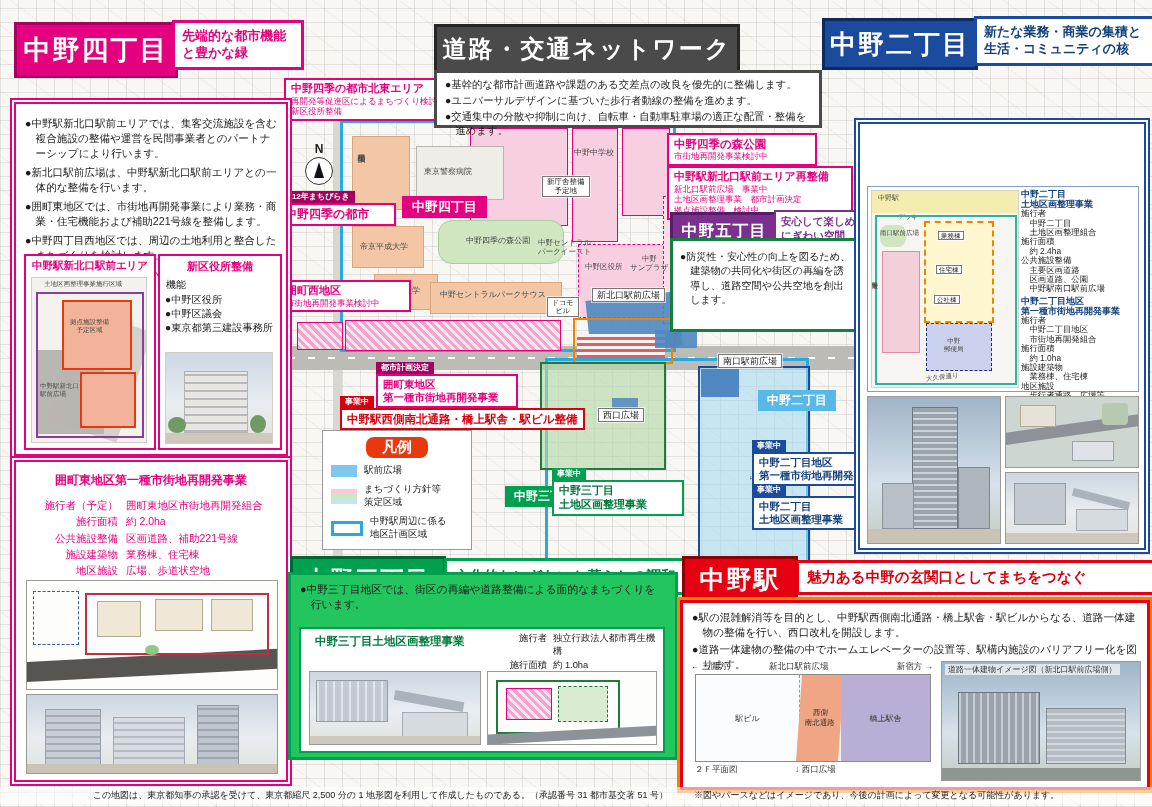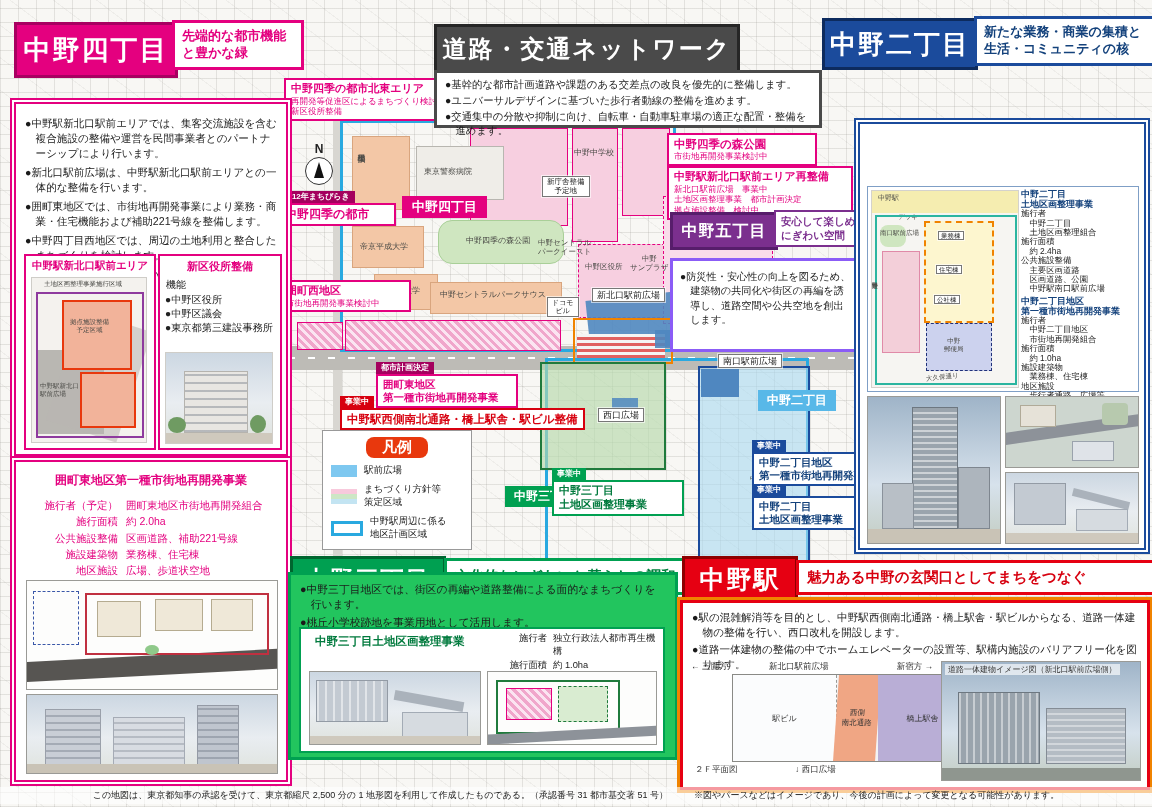--- a/index.html
+++ b/index.html
@@ -263,21 +263,21 @@
       <p style="margin:1px 0;">●ユニバーサルデザインに基づいた歩行者動線の整備を進めます。</p>
       <p style="margin:1px 0;">●交通集中の分散や抑制に向け、自転車・自動車駐車場の適正な配置・整備を進めます。</p>
     </div>
   </div>
 
   <div class="abs hdr" style="left:670px;top:212px;width:102px;height:32px;background:#7b2f8e;border-color:#571d6b;font-size:16px;letter-spacing:1px;">中野五丁目</div>
   <div class="abs tagbox" style="left:774px;top:210px;width:102px;border-color:#7b2f8e;color:#7b2f8e;font-size:10.5px;border-width:2px;padding:3px 5px;">
     <div>安心して楽しめる</div>
     <div>にぎわい空間</div>
   </div>
-  <div class="abs" style="left:670px;top:258px;width:186px;height:88px;background:#fff;border:3px solid #8b5cf6;">
+  <div class="abs" style="left:670px;top:238px;width:186px;height:88px;background:#fff;border:3px solid #15803d;">
     <div class="bullets" style="padding:5px 7px 0;font-size:10.2px;">
       <p>●防災性・安心性の向上を図るため、建築物の共同化や街区の再編を誘導し、道路空間や公共空地を創出します。</p>
     </div>
   </div>
 
   <div class="abs hdr" style="left:822px;top:18px;width:150px;height:46px;background:#1b4b9c;border-color:#0d2b5e;font-size:26px;">中野二丁目</div>
   <div class="abs tagbox" style="left:974px;top:16px;width:168px;border-color:#1b4b9c;color:#14427c;font-size:13px;">
     <div>新たな業務・商業の集積と</div>
     <div>生活・コミュニティの核</div>
   </div>
@@ -349,21 +349,20 @@
       <div class="abs" style="left:70px;top:36px;width:50px;height:20px;background:#d6dbe0;border:1px solid #a3abb5;"></div>
       <div class="abs" style="left:0;bottom:0;width:100%;height:10px;background:#cfc9bd;"></div>
     </div>
   </div>
 
   <div class="abs hdr" style="left:290px;top:556px;width:150px;height:40px;background:#00a051;border-color:#00662f;font-size:23px;">中野三丁目</div>
   <div class="abs tagbox" style="left:444px;top:558px;width:226px;border-color:#00a051;color:#00803d;font-size:14.5px;padding:6px 8px;white-space:nowrap;">文化的なにぎわいと暮らしの調和</div>
   <div class="abs" style="left:288px;top:572px;width:384px;height:182px;background:#22c55e;border:3px solid #00a051;">
     <div class="bullets" style="padding:5px 9px 0;font-size:10.8px;">
       <p style="margin:2px 0;">●中野三丁目地区では、街区の再編や道路整備による面的なまちづくりを行います。</p>
-      <p style="margin:2px 0;">●桃丘小学校跡地を事業用地として活用します。</p>
     </div>
     <div class="abs" style="left:8px;top:52px;width:362px;height:122px;border:2px solid #00a051;background:#fff;">
       <div style="font-weight:bold;color:#007a3d;font-size:11.5px;padding:5px 0 0 14px;">中野三丁目土地区画整理事業</div>
       <div class="abs" style="left:168px;top:3px;width:192px;">
         <div class="kv3" style="font-size:9.3px;">
             <span class="k">施行者</span>
             <span>独立行政法人都市再生機構</span>
           </div>
         <div class="kv3" style="font-size:9.3px;">
             <span class="k">施行面積</span>
@@ -400,21 +399,21 @@
     <div class="abs" style="left:8px;top:58px;width:244px;height:118px;font-size:8px;color:#333;">
       <div class="abs" style="left:0;top:0;font-size:8.5px;">
         <span>←</span>
         <span>三鷹方</span>
       </div>
       <div class="abs" style="left:78px;top:0;font-size:8.5px;">新北口駅前広場</div>
       <div class="abs" style="right:2px;top:0;font-size:8.5px;">
         <span>新宿方</span>
         <span>→</span>
       </div>
-      <div class="abs" style="left:4px;top:13px;width:234px;height:86px;background:#f2f3f5;border:1px solid #8a8a86;overflow:hidden;margin-left:37px;">
+      <div class="abs" style="left:4px;top:13px;width:234px;height:86px;background:#f2f3f5;border:1px solid #8a8a86;overflow:hidden;">
         <div class="abs" style="left:0;top:0;width:44%;height:100%;background:#fbfcfd;border-right:1px dashed #9a9a96;display:flex;align-items:center;justify-content:center;">
           <span>駅ビル</span>
         </div>
         <div class="abs" style="left:44%;top:-4%;width:18%;height:108%;background:#f0a684;transform:skewX(-4deg);display:flex;align-items:center;justify-content:center;text-align:center;">
           <span class="pre" style="font-size:7.5px;">西側
 南北通路</span>
         </div>
         <div class="abs" style="left:62%;top:0;width:38%;height:100%;background:#b9aed6;display:flex;align-items:center;justify-content:center;">
           <span>橋上駅舎</span>
         </div>

